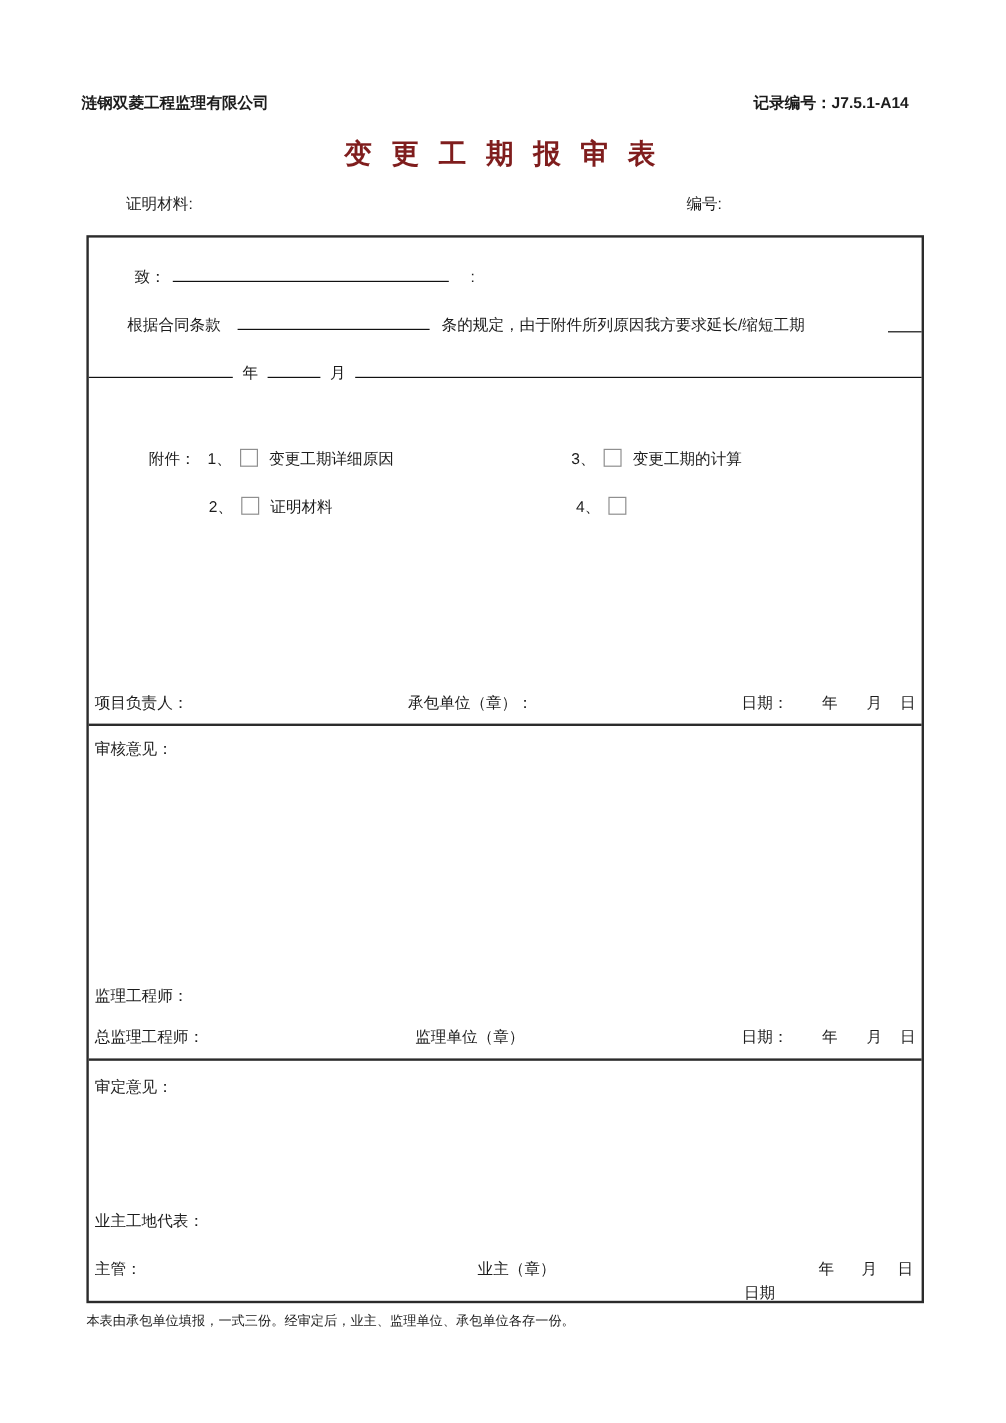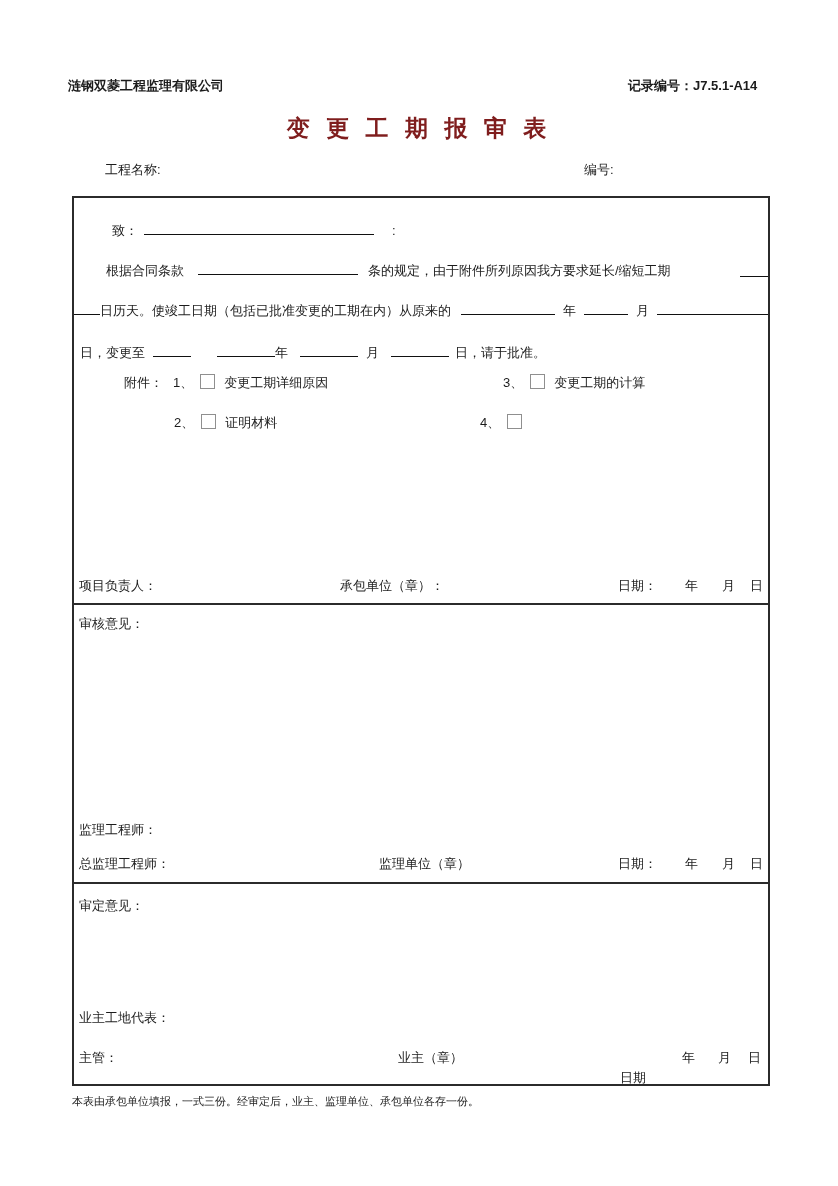--- a/index.html
+++ b/index.html
@@ -33,52 +33,48 @@
 </head>
 <body>
 
 <div class="page">
 
   <div class="t bold" style="left:68px; top:78px;">涟钢双菱工程监理有限公司</div>
   <div class="t bold" style="left:628px; top:78px;">记录编号：J7.5.1-A14</div>
 
   <div class="title">变 更 工 期 报 审 表</div>
 
-  <div class="t" style="left:105px; top:162px;">工程名称:</div>
-  <div class="t" style="left:584px; top:162px;">编号:</div>
+  <div class="t" style="left:105px; top:162px;">证明材料:</div>
+  <div class="t" style="left:572px; top:162px;">编号:</div>
 
   <div class="formbox">
 
     <div class="t" style="left:38px; top:22px;">
       <span>致：</span><span class="u" style="width:230px; margin-left:6px;"></span><span style="margin-left:18px;">:</span>
     </div>
 
     <div class="t" style="left:32px; top:62px;">
       <span>根据合同条款</span><span class="u" style="width:160px; margin-left:14px; margin-right:10px;"></span><span>条的规定，由于附件所列原因我方要求延长/缩短工期</span>
     </div>
     <span class="uabs" style="right:0; top:62px; width:28px;"></span>
 
     <div class="flexline" style="left:0; right:0; top:102px;">
       <span class="u" style="width:26px;"></span>
-        <span style="margin-right:10px;">日历天。使竣工日期（包括已批准变更的工期在内）从原来的</span>
         <span class="u" style="width:94px; margin-right:8px;"></span>
         <span style="margin-right:8px;">年</span>
         <span class="u" style="width:44px; margin-right:8px;"></span>
         <span style="margin-right:8px;">月</span>
         <span class="u" style="flex:1;"></span>
     </div>
 
-    <div class="t" style="left:6px; top:144px;">
-      <span>日，变更至</span><span class="u" style="width:38px; margin-left:8px;"></span><span class="u" style="width:58px; margin-left:26px;"></span><span>年</span><span class="u" style="width:58px; margin-left:12px; margin-right:8px;"></span><span>月</span><span class="u" style="width:58px; margin-left:12px; margin-right:6px;"></span><span>日，请于批准。</span>
-    </div>
 
     <div class="t" style="left:50px; top:176px;">
       <span style="margin-right:10px;">附件：</span><span>1、</span><span class="cb"></span><span>变更工期详细原因</span>
     </div>
-    <div class="t" style="left:429px; top:176px;">
+    <div class="t" style="left:402px; top:176px;">
       <span>3、</span><span class="cb"></span><span>变更工期的计算</span>
     </div>
     <div class="t" style="left:100px; top:216px;">
       <span>2、</span><span class="cb"></span><span>证明材料</span>
     </div>
     <div class="t" style="left:406px; top:216px;">
       <span>4、</span><span class="cb"></span><span></span>
     </div>
 
     <div class="t" style="left:5px; top:380px;">项目负责人：</div>
@@ -87,21 +83,21 @@
     <div class="t" style="left:611px; top:380px;">年</div>
     <div class="t" style="left:648px; top:380px;">月</div>
     <div class="t" style="left:676px; top:380px;">日</div>
 
     <div class="hr" style="top:405px;"></div>
 
     <div class="t" style="left:5px; top:418px;">审核意见：</div>
     <div class="t" style="left:5px; top:624px;">监理工程师：</div>
 
     <div class="t" style="left:5px; top:658px;">总监理工程师：</div>
-    <div class="t" style="left:272px; top:658px;margin-left:33px;">监理单位（章）</div>
+    <div class="t" style="left:272px; top:658px;">监理单位（章）</div>
     <div class="t" style="left:544px; top:658px;">日期：</div>
     <div class="t" style="left:611px; top:658px;">年</div>
     <div class="t" style="left:648px; top:658px;">月</div>
     <div class="t" style="left:676px; top:658px;">日</div>
 
     <div class="hr" style="top:684px;"></div>
 
     <div class="t" style="left:5px; top:700px;">审定意见：</div>
     <div class="t" style="left:5px; top:812px;">业主工地代表：</div>
 

